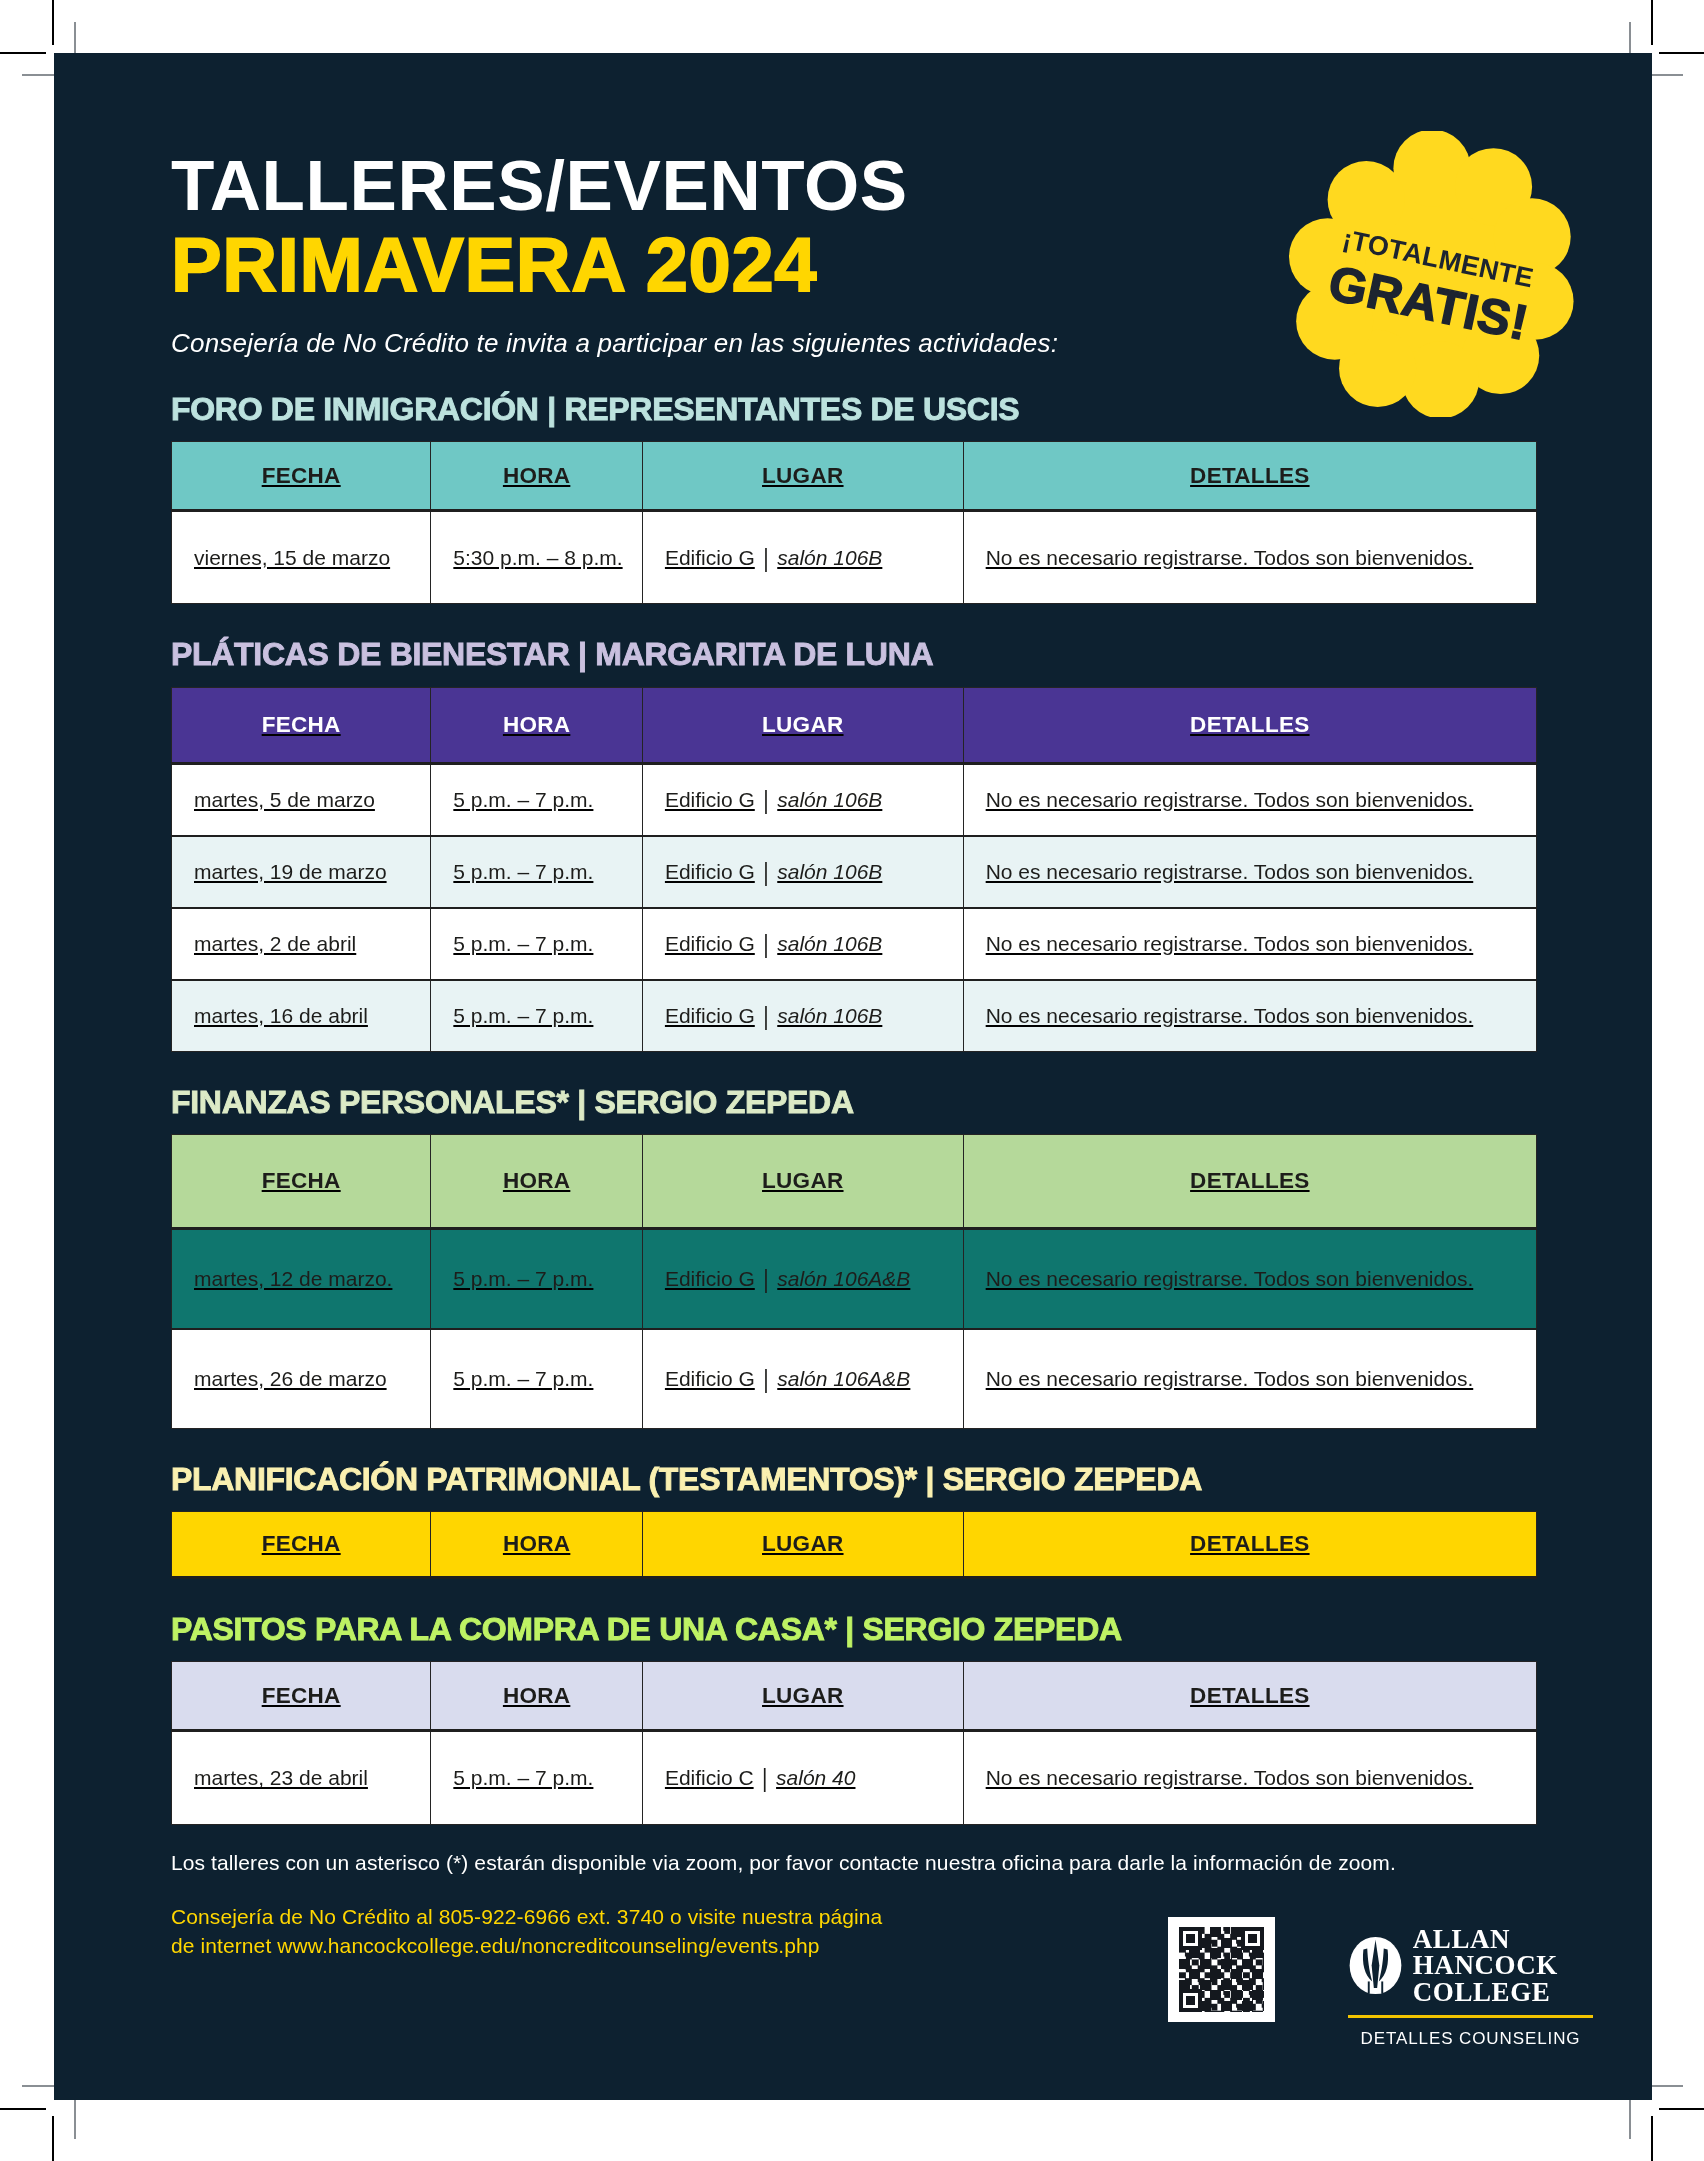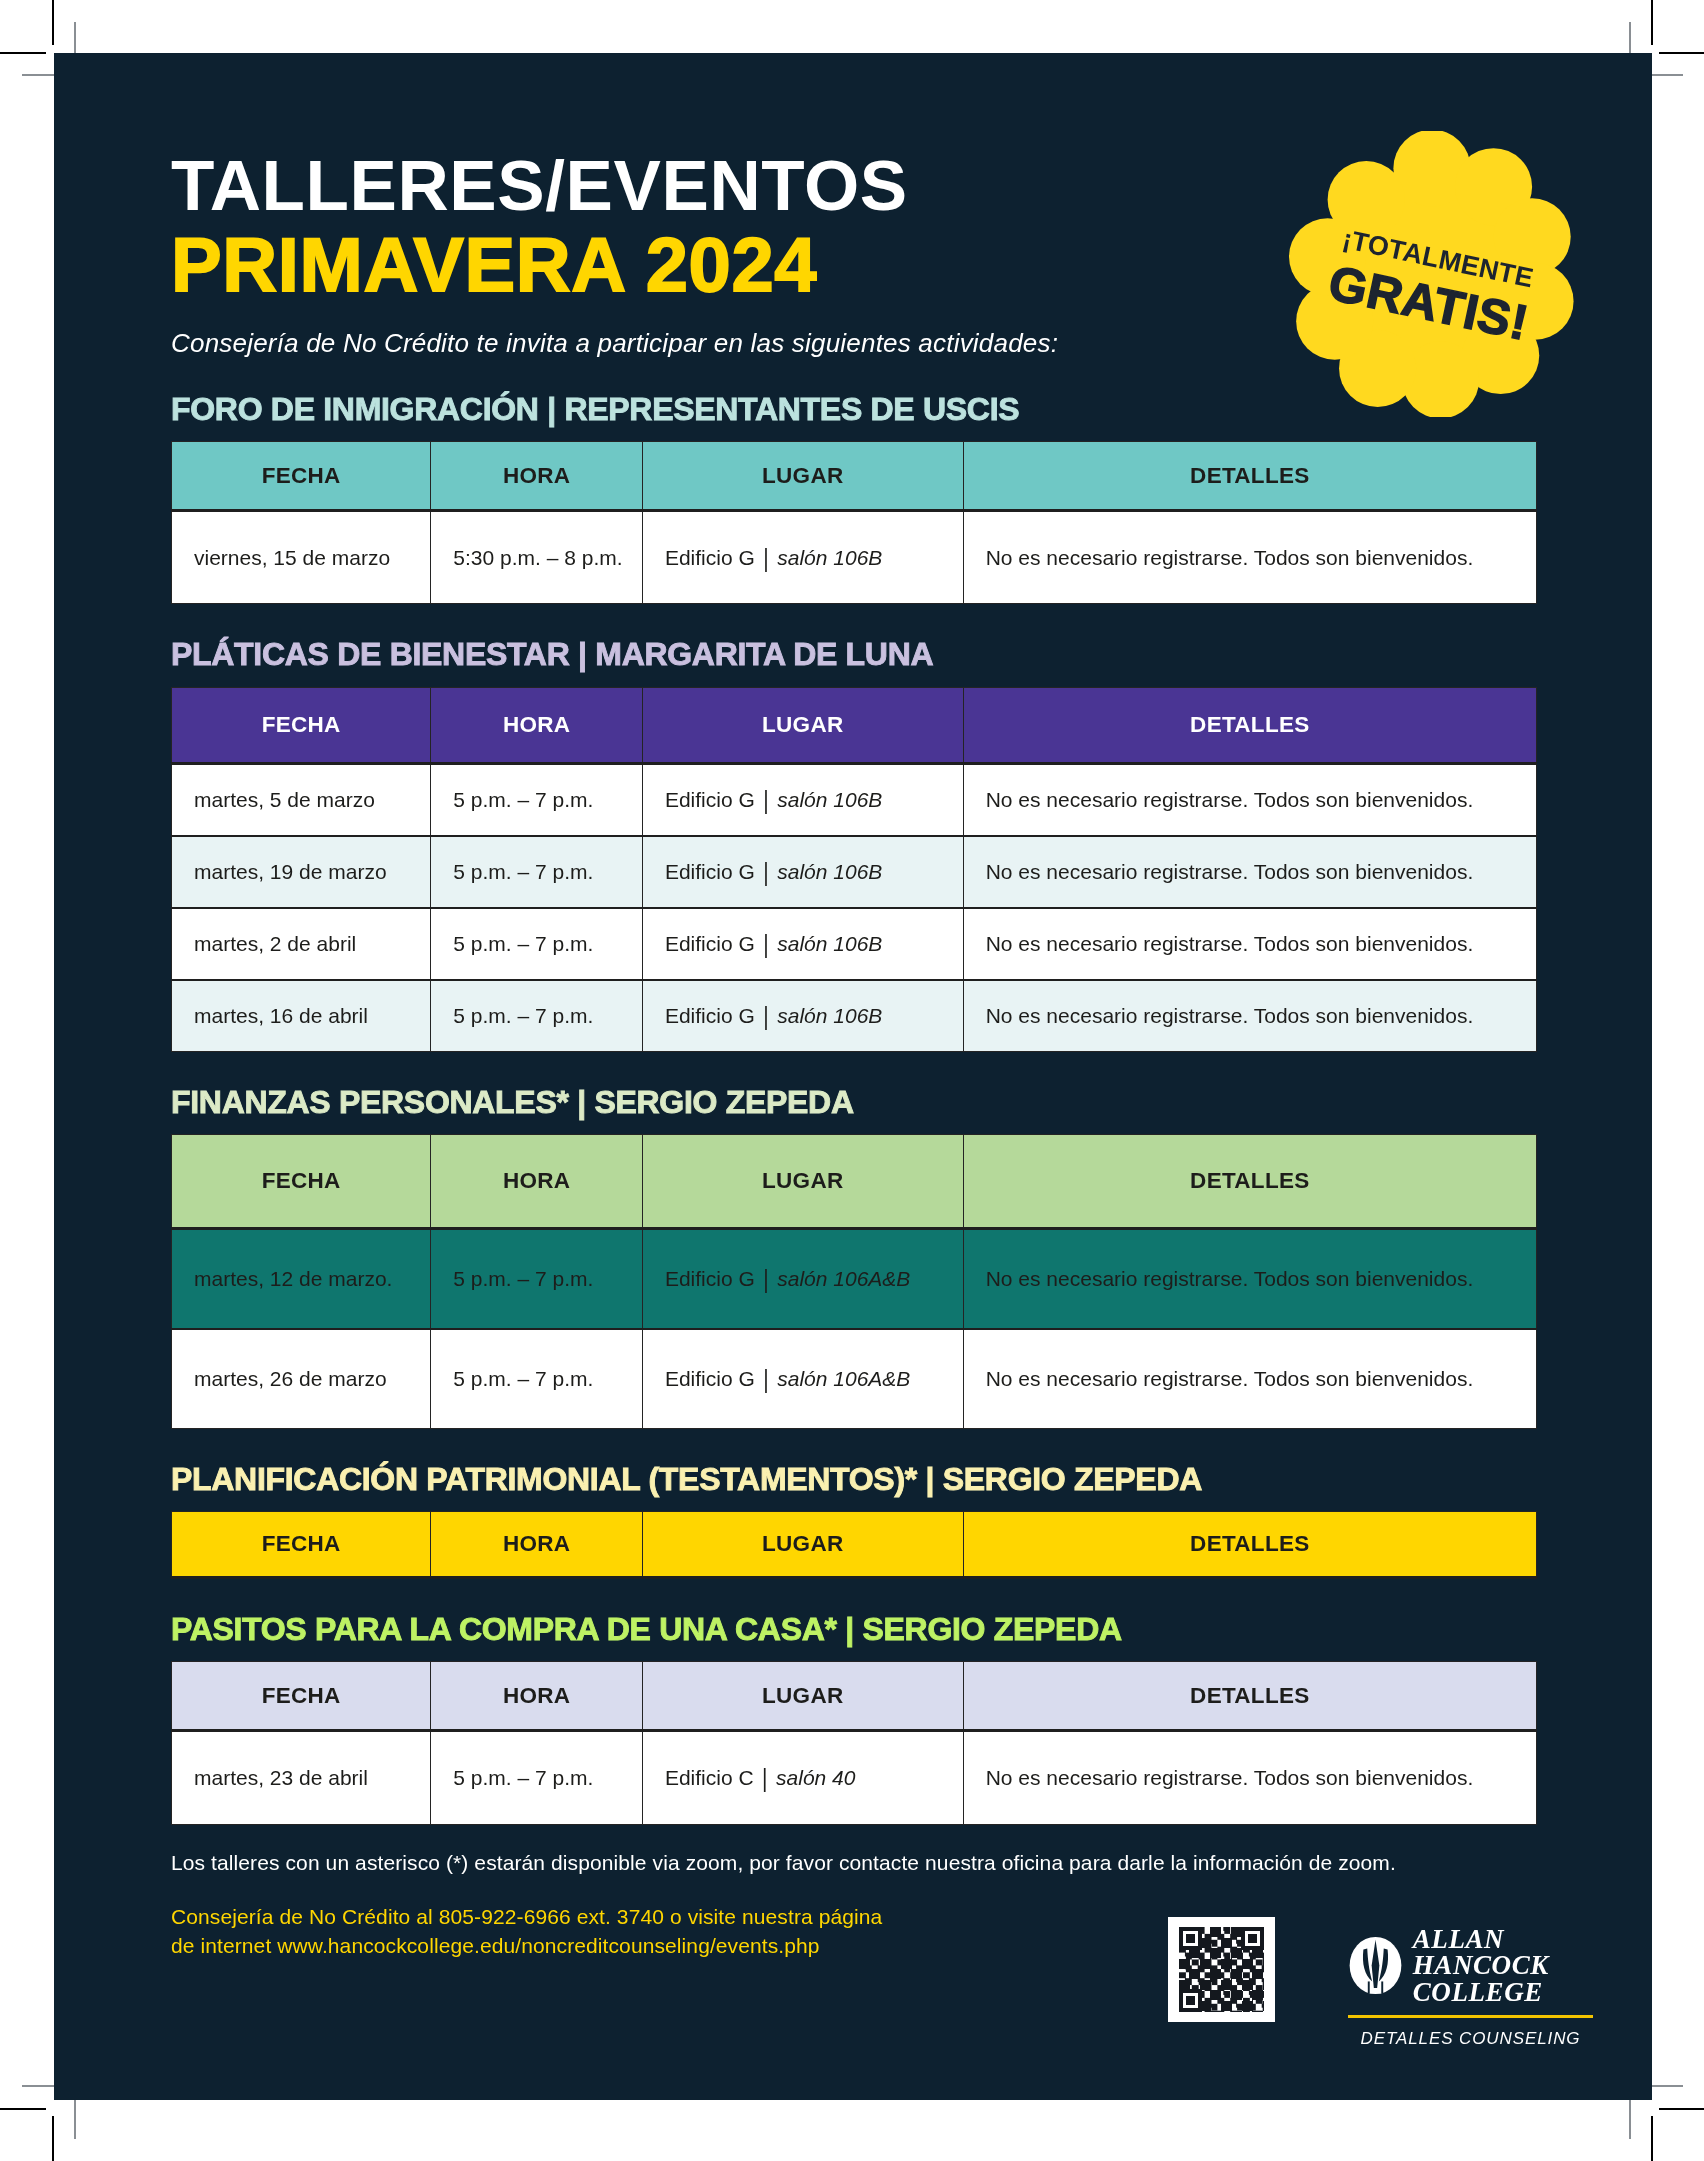--- a/index.html
+++ b/index.html
@@ -13,21 +13,21 @@
   .cm.gray{background:#8a8f94;}
 
   
   .title1{margin-top:96px;font-size:71px;font-weight:700;color:#ffffff;letter-spacing:0.6px;line-height:1.04;}
   .title2{font-size:76px;font-weight:700;color:#ffd600;-webkit-text-stroke:1.8px #ffd600;letter-spacing:0.6px;line-height:1.04;margin-top:2.4px;}
   .subtitle{margin-top:24px;font-size:26px;font-style:italic;color:#ffffff;letter-spacing:0.2px;}
 
   .sec-title{margin:34px 0 14.6px 0;font-size:32px;font-weight:700;letter-spacing:-0.3px;-webkit-text-stroke:0.9px currentColor;line-height:1.05;}
   .s-teal{color:#bce2de}.s-purple{color:#c9c0df}.s-green{color:#dceac6}.s-yellow{color:#faf0b0}.s-peri{color:#bef264}
 
-  table{width:100%;border-collapse:collapse;background:#ffffff;border:1.8px solid #1f1f1f;table-layout:fixed;}
+  table{width:100%;border-collapse:collapse;background:#ffffff;border:1.8px solid #1f1f1f;table-layout:fixed;text-decoration:underline;}
   th{font-size:22.5px;font-weight:700;color:#1d1d1b;text-align:center;letter-spacing:0.3px;
      border:1.8px solid #242424;border-bottom:3px solid #1f1f1f;}
   td{font-size:21px;color:#1d1d1b;text-align:left;padding-left:22px;padding-right:14.6px;
      border:1.8px solid #242424;vertical-align:middle;background:#ffffff;}
   tr.tint td{background:#e8f3f4;margin-left:28px;}
   .t-green tr.tint td{background:#0f766e;}
   tr + tr td{border-top:2.4px solid #1f1f1f;}
 
   .t-teal th{background:#6fc8c5;}
   .t-purple th{background:#4a3594;color:#ffffff;}
@@ -61,21 +61,21 @@
   .qr-inner{width:85px;height:85px;position:relative;
       background-color:#ffffff;
       background-image:repeating-conic-gradient(#14181e 0% 25%, rgba(0,0,0,0) 0% 50%),
                        repeating-conic-gradient(#14181e 0% 25%, #ffffff 0% 50%);
       background-size:12.8px 12.8px,21px 21px;}
   .finder{position:absolute;width:14.6px;height:14.6px;border:4.9px solid #14181e;background:#ffffff;}
   .finder::after{content:"";position:absolute;left:3px;top:3px;width:8.5px;height:8.5px;background:#14181e;}
   .f-tl{left:0;top:0}.f-tr{right:0;top:0}.f-bl{left:0;bottom:0}
 
   
-  .logo{position:absolute;left:1294px;top:1873px;width:245px;color:#ffffff;font-style:italic;}
+  .logo{position:absolute;left:1294px;top:1873px;width:245px;color:#ffffff;}
   .logo-top{display:flex;align-items:center;}
   .logo-mark{width:55px;height:61px;flex:0 0 auto;}
   .logo-words{margin-left:9.7px;font-family:"Liberation Serif","DejaVu Serif",serif;font-weight:700;
               font-size:27px;line-height:.98;letter-spacing:0.6px;}
   .logo-rule{height:3px;background:#f2c400;margin:9.7px 0 11px 0;width:100%;}
   .logo-sub{font-size:17px;letter-spacing:0.9px;text-align:center;color:#ffffff;}
 </style>
 </head>
 <body>
 

